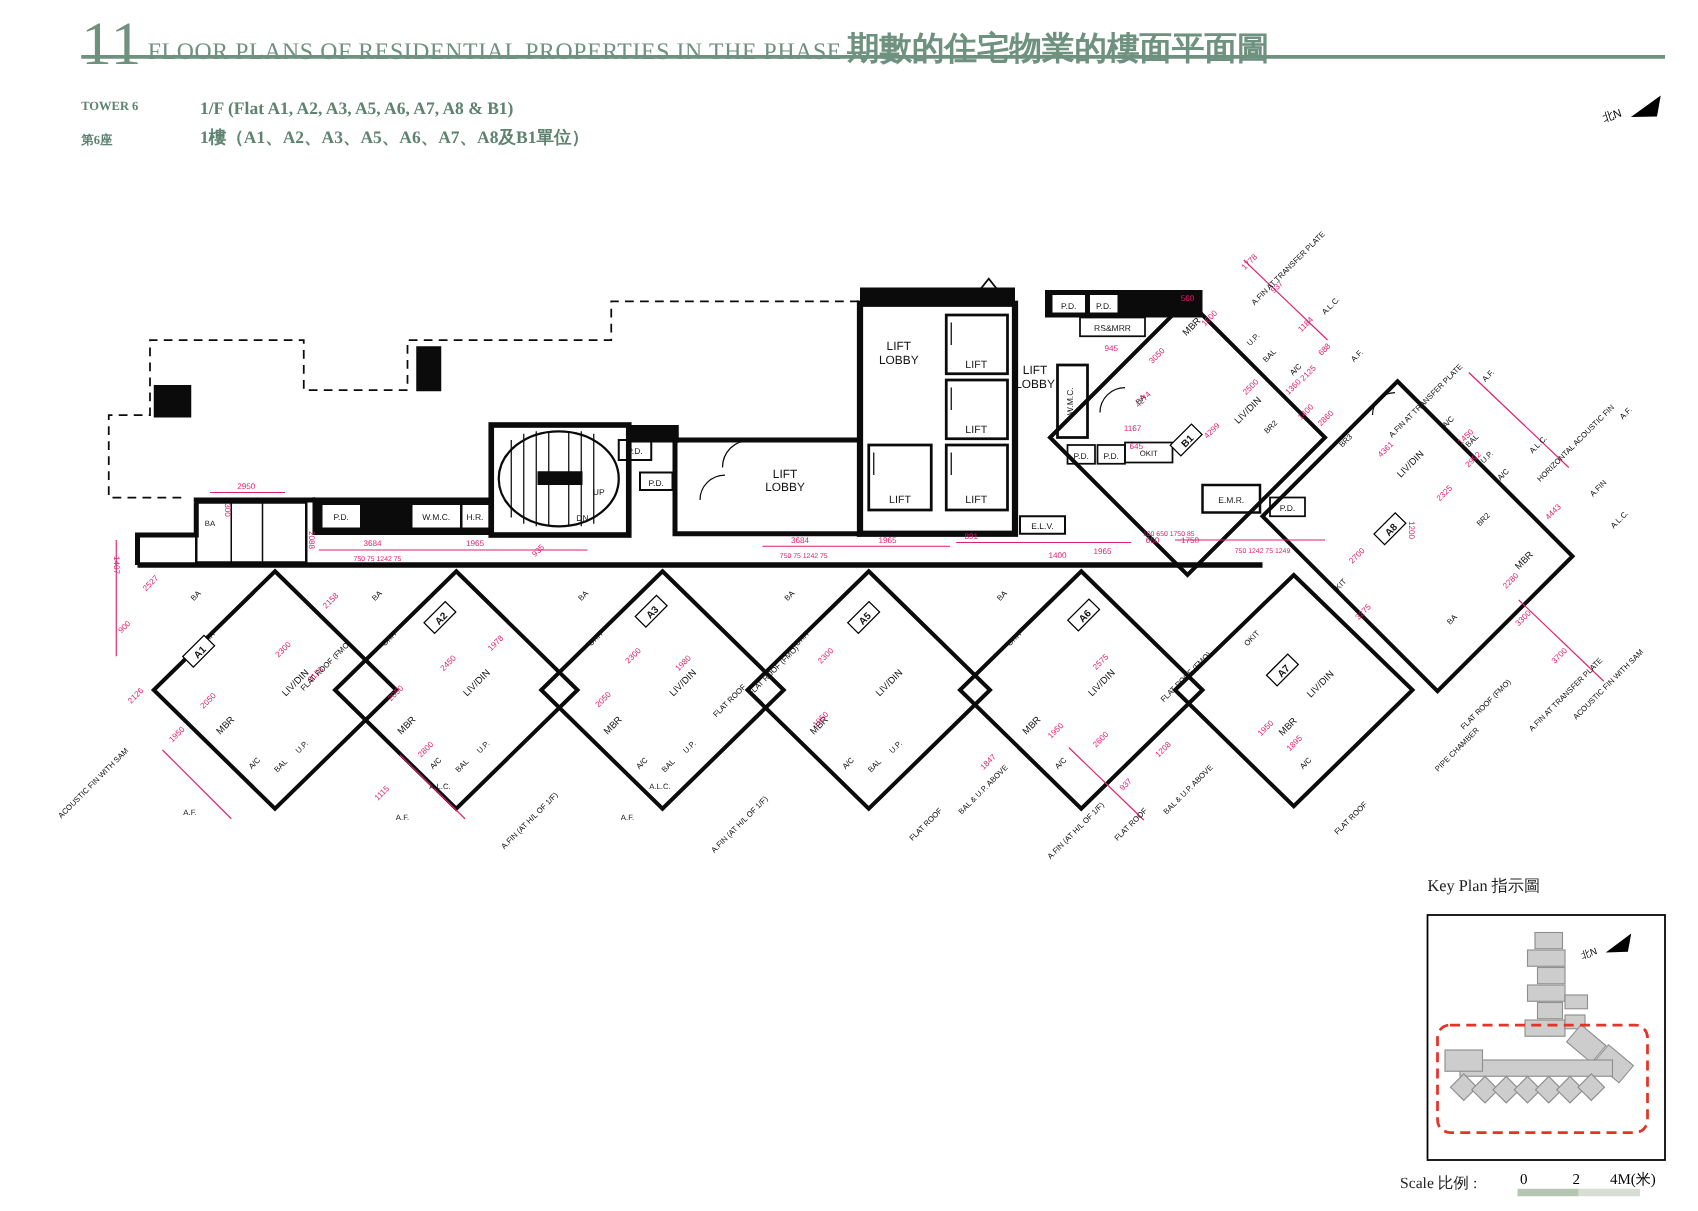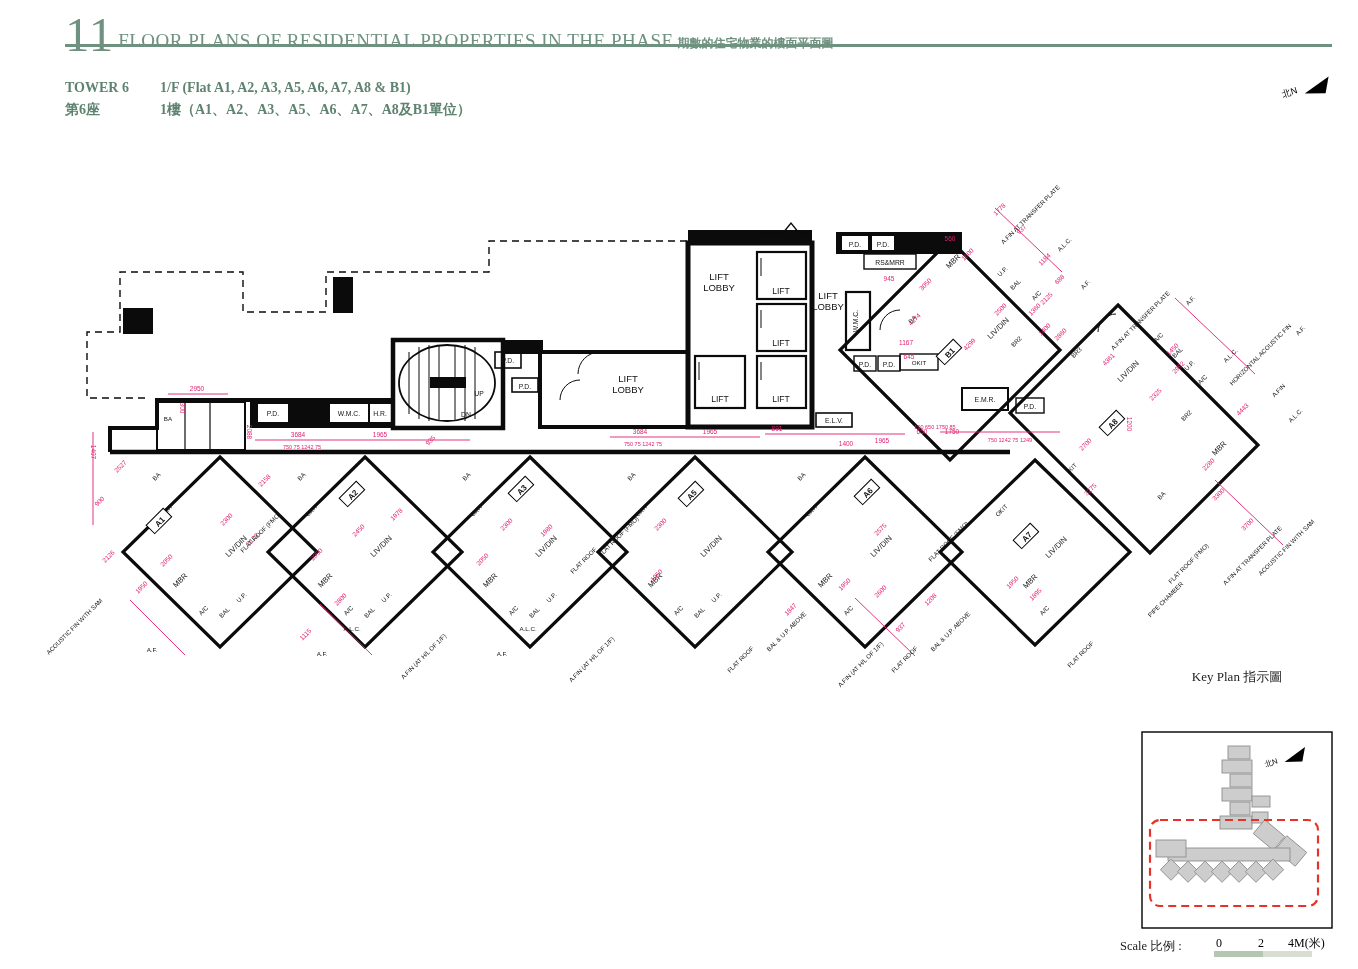--- a/index.html
+++ b/index.html
@@ -2,42 +2,42 @@
 <html><head>
 <meta charset="utf-8">
 <style>
   html,body{margin:0;padding:0;background:#fff;}
   #page{position:relative;width:1358px;height:969px;background:#fff;overflow:hidden;
         font-family:"Liberation Serif",serif;}
   
   #hdr{position:absolute;left:65px;top:6px;width:1270px;color:#6e9180;}
   #hdr .num{font-size:49px;letter-spacing:1px;vertical-align:-4px;}
   #hdr .ten{font-size:19px;letter-spacing:.5px;text-align:right;}
-  #hdr .tzh{font-size:12px;font-weight:bold;font-family:"Liberation Serif",serif;}
+  #hdr .tzh{font-size:26px;font-weight:bold;font-family:"Liberation Serif",serif;}
   #rule{position:absolute;left:65px;top:44px;width:1267px;height:2.5px;background:#6e9180;}
   #tower{position:absolute;left:65px;top:80px;color:#5e8370;font-weight:bold;}
   #tower .r{display:flex;gap:0;}
-  #tower .c1{width:95px;font-size:14px;}
+  #tower .c1{width:95px;font-size:10px;}
   #tower .c2{font-size:14px;}
   #tower .r2{margin-top:5px;align-items:flex-end;}
   
   svg{position:absolute;left:0;top:0;}
   .dim{font:6.5px "Liberation Sans",sans-serif;fill:#e01e6f;text-anchor:middle;}
   .dimS{font:5.5px "Liberation Sans",sans-serif;fill:#e01e6f;text-anchor:middle;}
   .ann{font:6.2px "Liberation Sans",sans-serif;fill:#141414;text-anchor:middle;}
   .rm{font:7.6px "Liberation Sans",sans-serif;fill:#141414;text-anchor:middle;}
   .rmS{font:6.2px "Liberation Sans",sans-serif;fill:#141414;text-anchor:middle;}
   .svc{font:6.8px "Liberation Sans",sans-serif;fill:#111;text-anchor:middle;}
   .lift{font:8.5px "Liberation Sans",sans-serif;fill:#111;text-anchor:middle;}
   .lob{font:9.5px "Liberation Sans",sans-serif;fill:#111;text-anchor:middle;}
   .id{font:bold 8px "Liberation Sans",sans-serif;fill:#111;text-anchor:middle;}
   .wall{stroke:#0b0b0b;fill:none;}
   .pink{stroke:#e01e6f;stroke-width:.9;fill:none;}
   
-  #kptitle{position:absolute;left:1142px;top:668px;width:190px;text-align:center;
+  #kptitle{position:absolute;left:1142px;top:700px;width:190px;text-align:left;
            font-size:13px;color:#222;font-family:"Liberation Serif",serif;}
   #scale{position:absolute;left:1120px;top:938px;font-size:12.5px;color:#222;}
 </style>
 </head>
 <body>
 
 <div id="page">
 
   <div id="hdr">
     <span class="num">11</span>

